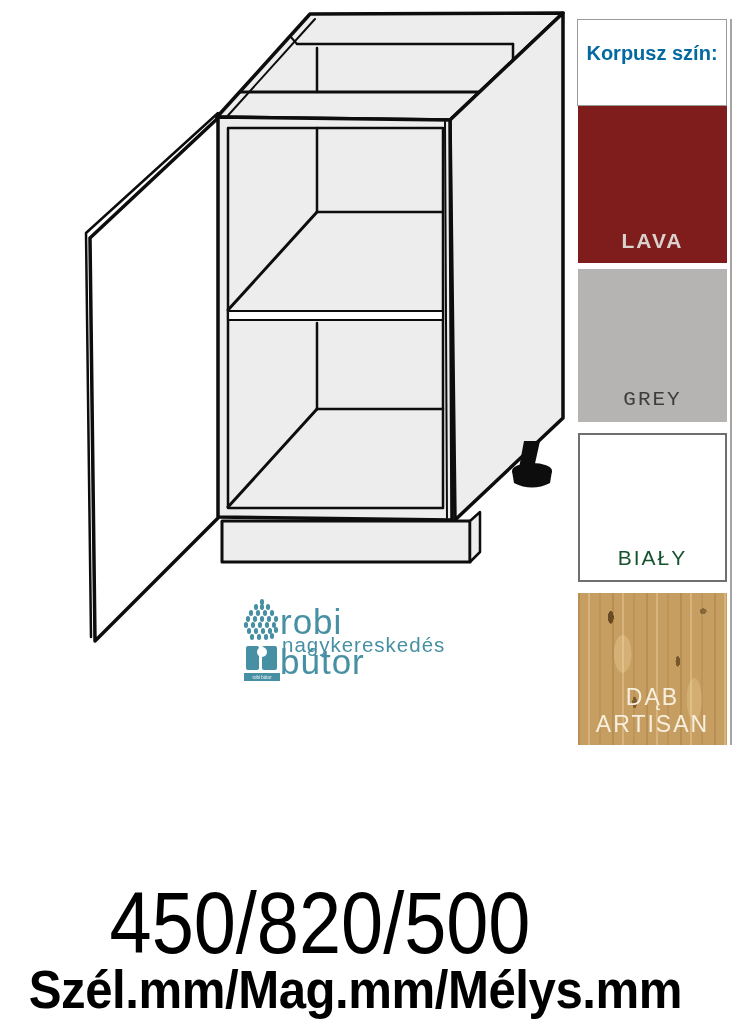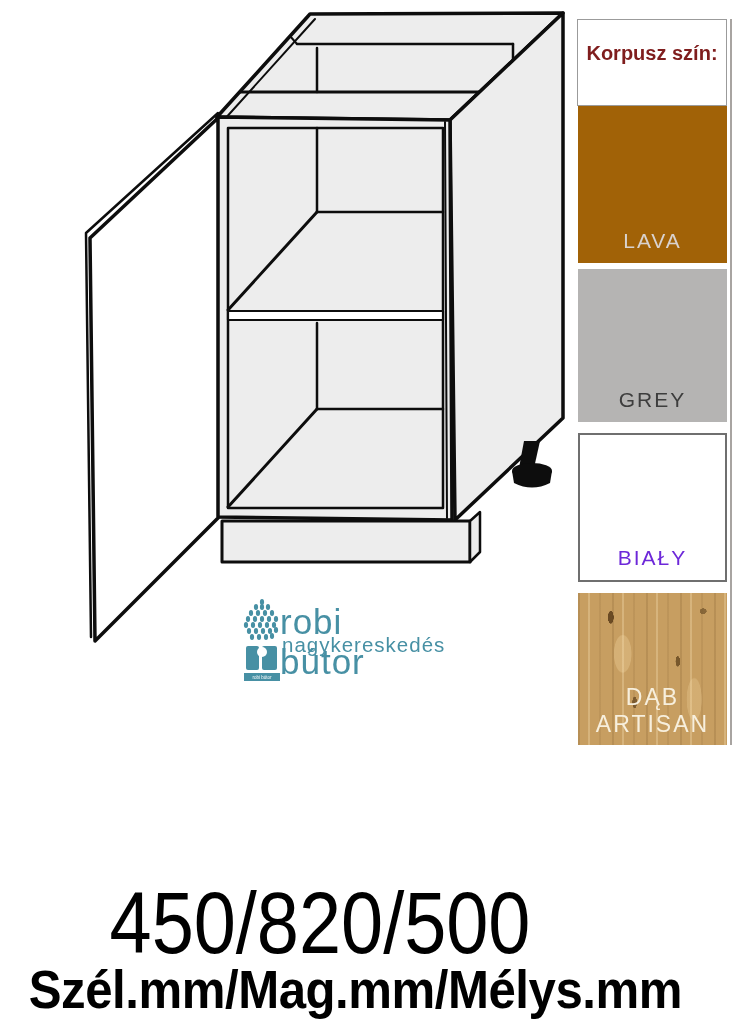--- a/index.html
+++ b/index.html
@@ -11,21 +11,21 @@
   .cab *{stroke:#0d0d0d;stroke-linejoin:round;stroke-linecap:round;}
   .cab .panel{fill:#ededed;}
   .cab .w{fill:#ffffff;}
   .cab .none{fill:none;}
   .cab .blk{fill:#0d0d0d;stroke:none;}
 
   
   .swpanel-border{position:absolute;left:730px;top:19px;width:2px;height:726px;background:#a8a4a1;}
   .sw-header{position:absolute;left:577px;top:19px;width:150px;height:87px;background:#fff;
              border:1px solid #9b9b9b;box-sizing:border-box;text-align:center;
-             font-size:20px;font-weight:700;color:#7f1d1d;padding-top:22px;}
+             font-size:20px;font-weight:700;color:#0369a1;padding-top:22px;}
   .swatch{position:absolute;left:578px;width:149px;}
   .swatch .lbl{position:absolute;bottom:10px;left:0;width:100%;text-align:center;
                font-size:21px;letter-spacing:2px;line-height:1.15;}
   .sw-lava{top:106px;height:157px;}
   .sw-grey{top:269px;height:153px;}
   .sw-bialy{top:433px;height:149px;border:2px solid #6f6f6f;box-sizing:border-box;}
   .sw-wood{top:593px;height:152px;
     background-image:
       radial-gradient(ellipse 5px 11px at 22% 16%, rgba(90,60,25,.85) 0 55%, transparent 60%),
       radial-gradient(ellipse 4px 9px at 67% 45%, rgba(100,70,30,.8) 0 55%, transparent 60%),
@@ -146,30 +146,30 @@
       <text x="22" y="81" text-anchor="middle" font-size="4.5" fill="#ffffff" font-family="Liberation Sans, sans-serif">robi bútor</text>
     </svg>
     <div class="logo-name">robi bútor</div>
     <div class="logo-sub">nagykereskedés</div>
   </div>
 
   <div>
     <div class="swpanel-border"></div>
     <div class="sw-header">Korpusz szín:</div>
 
-    <div class="swatch sw-lava" style="background-color: #a16207;">
+    <div class="swatch sw-lava" style="background-color: #7f1d1d; font-weight: bold;">
       <div class="lbl" style="color: rgb(217, 210, 206);">LAVA</div>
     </div>
 
     <div class="swatch sw-grey" style="background-color: rgb(181, 180, 179);">
-      <div class="lbl" style="color: rgb(61, 61, 61);">GREY</div>
+      <div class="lbl" style="color: rgb(61, 61, 61); font-family: Liberation Mono, monospace;">GREY</div>
     </div>
 
     <div class="swatch sw-bialy" style="background-color: rgb(255, 255, 255);">
-      <div class="lbl" style="color: #6d28d9;">BIAŁY</div>
+      <div class="lbl" style="color: #14532d;">BIAŁY</div>
     </div>
 
     <div class="swatch sw-wood" style="background-color: rgb(199, 158, 97);">
       <div class="lbl" style="color: rgb(247, 239, 221); text-align: center;">DĄB ARTISAN</div>
     </div>
   </div>
 
   <div class="bigtxt dims">450/820/500</div>
   <div class="bigtxt legend">Szél.mm/Mag.mm/Mélys.mm</div>
 

